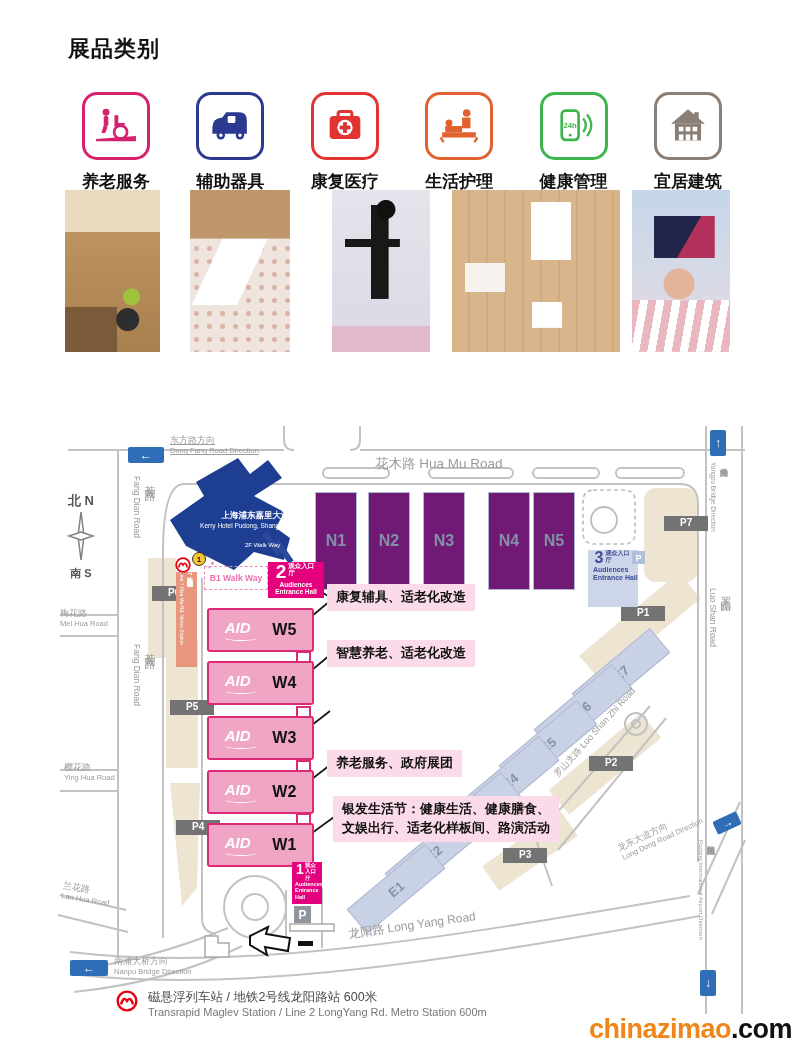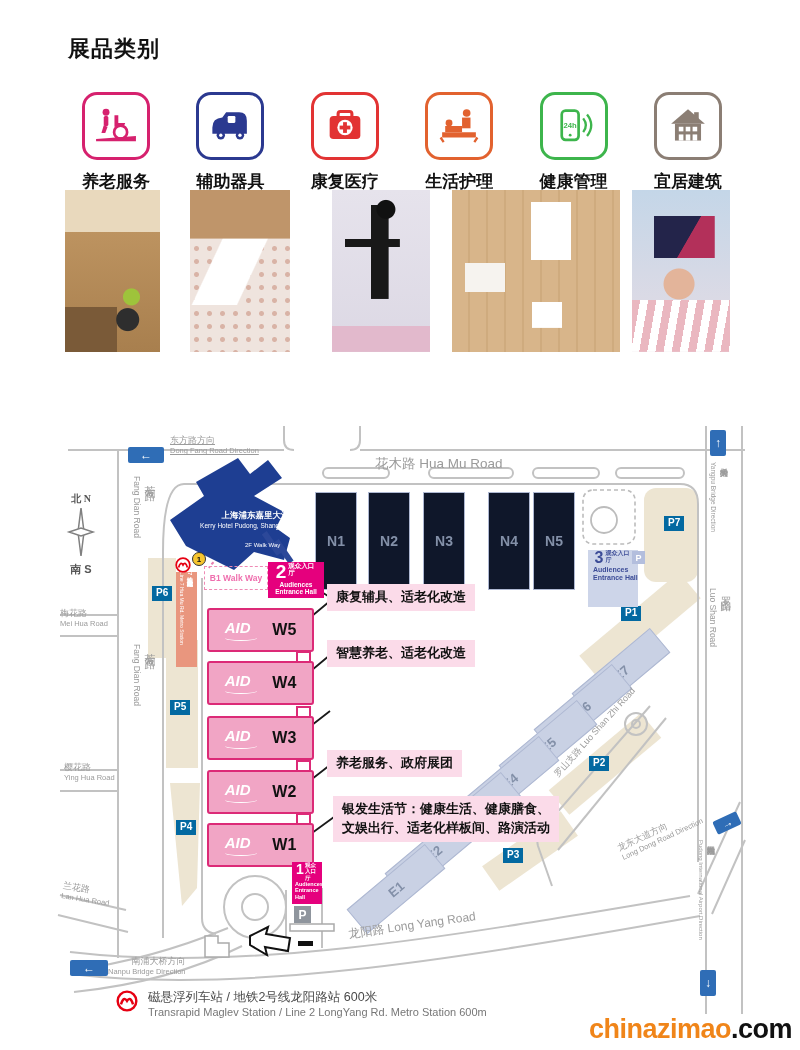--- a/index.html
+++ b/index.html
@@ -47,23 +47,23 @@
   
   #map{position:absolute;left:0;top:420px;width:800px;height:600px;}
   #roads{position:absolute;left:0;top:0;}
   .roadtxt{color:#9b9b9b;line-height:1.25;}
   .rt-cn{font-size:9px;display:block;}
   .rt-en{font-size:7.5px;display:block;}
   .vr{writing-mode:vertical-rl;color:#9b9b9b;}
   .vr span{display:block;}
   .arrowbx{background:#2f6db6;color:#fff;display:flex;align-items:center;justify-content:center;
            font-weight:bold;border-radius:2px;}
-  .plabel{background:#0369a1;color:#fff;font-weight:bold;font-size:10px;padding:1px 4px;line-height:1.25;}
-  .hallN{position:absolute;top:72px;width:40px;height:96px;background:#0f172a;border:1px solid #aeb8d2;
-         color:#8390a8;font-weight:bold;font-size:14px;display:flex;align-items:center;justify-content:center;}
+  .plabel{background:#737373;color:#fff;font-weight:bold;font-size:10px;padding:1px 16px;line-height:1.25;}
+  .hallN{position:absolute;top:72px;width:40px;height:96px;background:#701a75;border:1px solid #aeb8d2;
+         color:#8390a8;font-weight:bold;font-size:16px;display:flex;align-items:center;justify-content:center;}
   .hallE{position:absolute;width:100px;height:30px;background:#c9d1e4;border:1px solid #aeb8d2;
          color:#8390a8;font-weight:bold;font-size:13px;display:flex;align-items:center;justify-content:center;
          transform:rotate(-40deg);}
   .hallW{position:absolute;left:207px;width:103px;height:40px;background:#f1a5c5;border:2px solid #dc2a77;
          border-radius:3px;display:flex;align-items:center;justify-content:space-evenly;z-index:3;}
   .aid{color:#fff;font-weight:800;font-size:15px;font-style:italic;line-height:1;}
   .aid::after{content:"";display:block;width:32px;height:5px;border-bottom:1.6px solid #fff;
               border-radius:0 0 100% 100%;}
   .wnum{color:#111;font-weight:800;font-size:16px;}
   .wtab{position:absolute;left:296px;width:11px;height:11px;background:#fff;border:2px solid #dc2a77;z-index:2;}
@@ -239,21 +239,21 @@
       <span class="rt-en">Dong Fang Road Direction</span>
     </div>
     <div class="abs roadtxt" style="left:375px;top:28px;font-size:13.5px;margin-top:8px;">花木路 Hua Mu Road</div>
     <div class="abs arrowbx" style="left:710px;top:10px;width:16px;height:26px;font-size:12px;">↑</div>
     <div class="abs vr" style="left:710px;top:42px;height:120px;">
       <span style="font-size:8px;">杨浦大桥方向</span>
       <span style="font-size:6.5px;">Yangpu Bridge Direction</span>
     </div>
 
     <div class="abs" style="left:58px;top:72px;width:46px;text-align:center;color:#555;">
-      <div style="font-size:10px;font-weight:bold;font-family:Liberation Serif, serif;">北 N</div>
+      <div style="font-size:13px;font-weight:bold;">北 N</div>
       <svg width="30" height="52" viewBox="0 0 30 52">
         <polygon points="15,2 18,26 15,50 12,26" fill="#fff" stroke="#808080" stroke-width="1.5"></polygon>
         <polygon points="3,26 15,22 27,26 15,30" fill="#fff" stroke="#808080" stroke-width="1.5"></polygon>
       </svg>
       <div style="font-size:11px;font-weight:bold;">南 S</div>
     </div>
 
     <div class="abs vr" style="left:132px;top:56px;height:160px;">
       <span style="font-size:11px;letter-spacing:3px;">芳甸路</span>
       <span style="font-size:8.5px;">Fang Dian Road</span>
@@ -408,21 +408,21 @@
       <span class="rt-cn">龙东大道方向</span>
       <span class="rt-en">Long Dong Road Direction</span>
     </div>
     <div class="abs vr" style="left:698px;top:420px;height:128px;">
       <span style="font-size:8px;">浦东国际机场方向</span>
       <span style="font-size:6px;">Pudong International Airport Direction</span>
     </div>
     <div class="abs arrowbx" style="left:700px;top:550px;width:16px;height:26px;font-size:12px;">↓</div>
 
     <div class="abs arrowbx" style="left:70px;top:540px;width:38px;height:16px;font-size:12px;">←</div>
-    <div class="abs roadtxt" style="left:108px;top:536px;text-align:right;">
+    <div class="abs roadtxt" style="left:114px;top:536px;">
       <span class="rt-cn">南浦大桥方向</span>
       <span class="rt-en">Nanpu Bridge Direction</span>
     </div>
 
     <svg class="abs" style="left:116px;top:570px;" width="22" height="22" viewBox="0 0 20 20">
       <circle cx="10" cy="10" r="8.5" fill="#fff" stroke="#e60012" stroke-width="2.2"></circle>
       <path d="M4.5,13 Q7,5 10,10 Q13,5 15.5,13" fill="none" stroke="#e60012" stroke-width="2.2"></path>
     </svg>
     <div class="abs" style="left:148px;top:569px;font-size:12.5px;color:#4a4a4a;">磁悬浮列车站 / 地铁2号线龙阳路站 600米</div>
     <div class="abs" style="left:148px;top:586px;font-size:11px;color:#777;">Transrapid Maglev Station / Line 2 LongYang Rd. Metro Station   600m</div>

